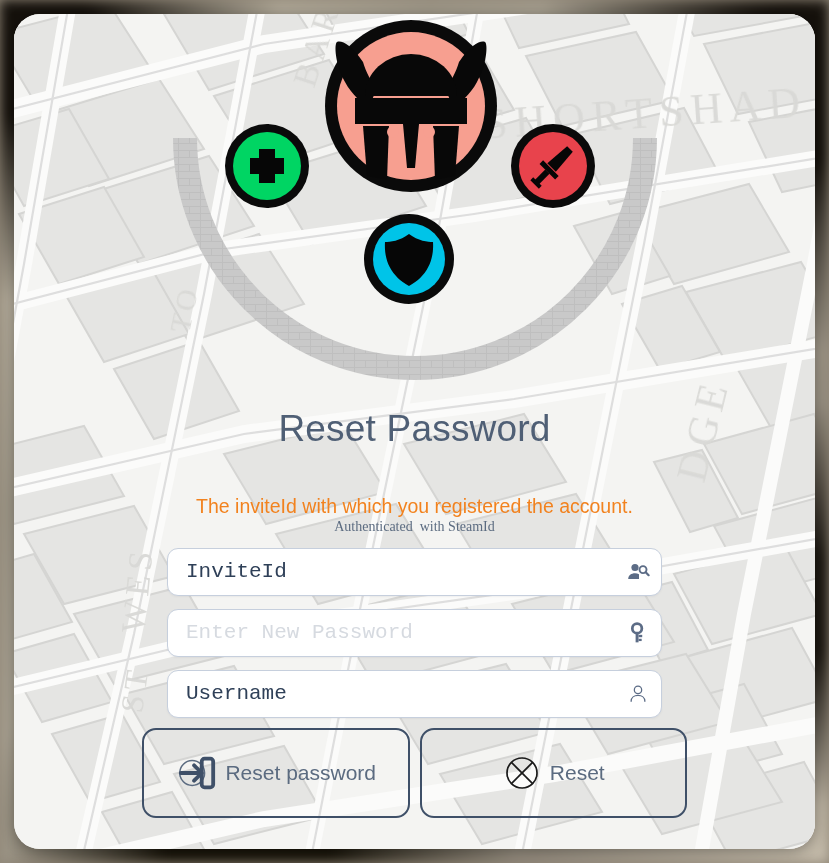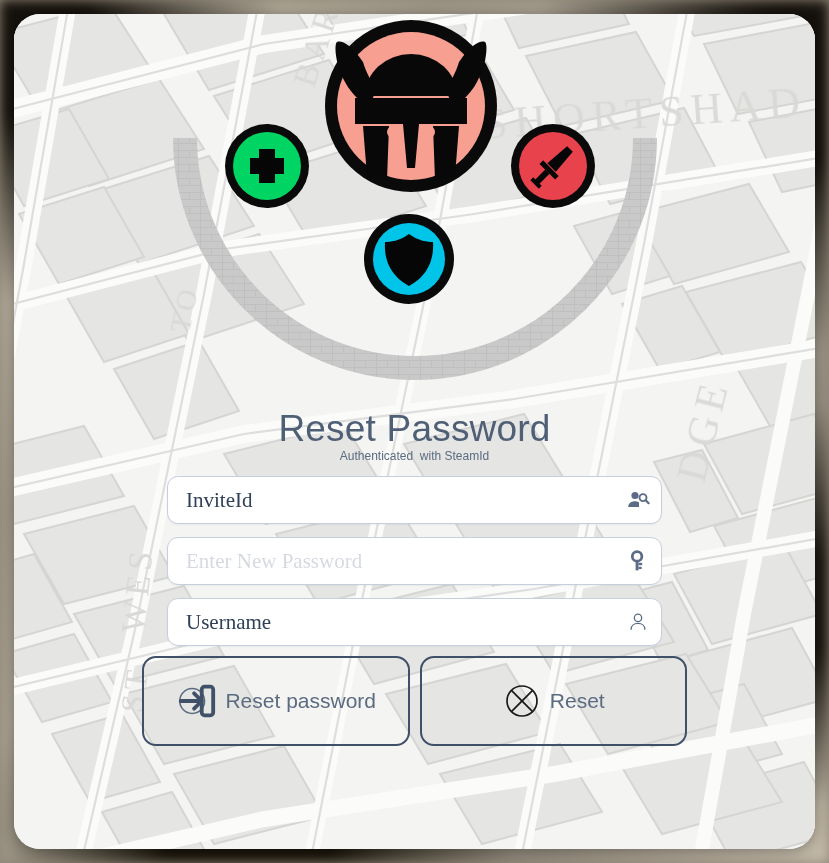--- a/index.html
+++ b/index.html
@@ -69,46 +69,47 @@
   #alert-message {
     margin-top: 50px;
     font-size: 19.5px;
     color: #f2821e;
     text-align: center;
     line-height: 1;
     white-space: nowrap;
   }
   #auth-note {
     margin-top: 3px;
-    font-size: 12px;
+    font-size: 14px;
     color: #5b6b80;
     text-align: center;
     line-height: 1;
     white-space: pre;
+    font-family: Liberation Serif, serif;
   }
 
   
   #form-fields {
     margin-top: 14px;
     width: 495px;
     display: flex; flex-direction: column; gap: 13px;
   }
   .field-row {
     position: relative;
     height: 48px;
     background: #ffffff;
     border: 1px solid #c6cfdd;
     border-radius: 11px;
     display: flex; align-items: center;
     box-shadow: 0 1px 2px rgba(60,70,90,.06);
   }
   .field-input {
     flex: 1;
     border: none; outline: none; background: transparent;
-    font-family: Liberation Serif, serif;
+    font-family: Liberation Mono, monospace;
     font-size: 21px;
     color: #2f4058;
     padding: 0 14px 0 18px;
     height: 100%;
   }
   .field-input::placeholder { color: #d6dae0; }
   .field-icon {
     width: 46px; height: 100%;
     display: flex; align-items: center; justify-content: center;
     color: #5c6c86;
@@ -318,20 +319,21 @@
         <g>
           <circle cx="274" cy="259" r="45" fill="#0a0a0a"></circle>
           <circle cx="274" cy="259" r="36" fill="#00c4e8"></circle>
           <path d="M274,234 c9,7 19,8 24,8 c1,16 -4,33 -24,44 c-20,-11 -25,-28 -24,-44 c5,0 15,-1 24,-8 z" fill="#060606"></path>
         </g>
       </svg>
     </div>
 
     <h1 id="page-title">Reset Password</h1>
 
+    <div id="alert-message">The inviteId with which you registered the account.</div>
     <div id="auth-note">Authenticated  with SteamId</div>
 
     <div id="form-fields">
 
       <div class="field-row">
         <input class="field-input" type="text" value="InviteId" placeholder="InviteId" style="">
         <span class="field-icon">
           <svg width="24" height="24" viewBox="0 0 24 24" fill="currentColor" aria-hidden="true">
             <circle cx="9" cy="7.5" r="3.6"></circle>
             <path d="M2.2 19c0-3.7 3.1-5.8 6.8-5.8 1.5 0 2.9.35 4 1v4.8z"></path>

